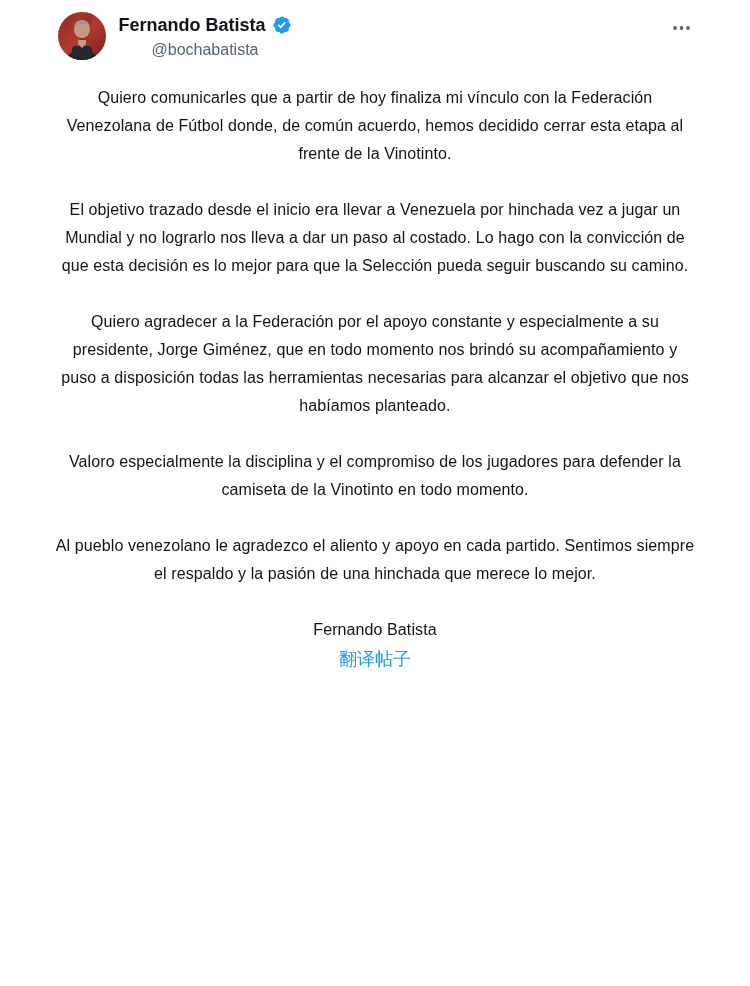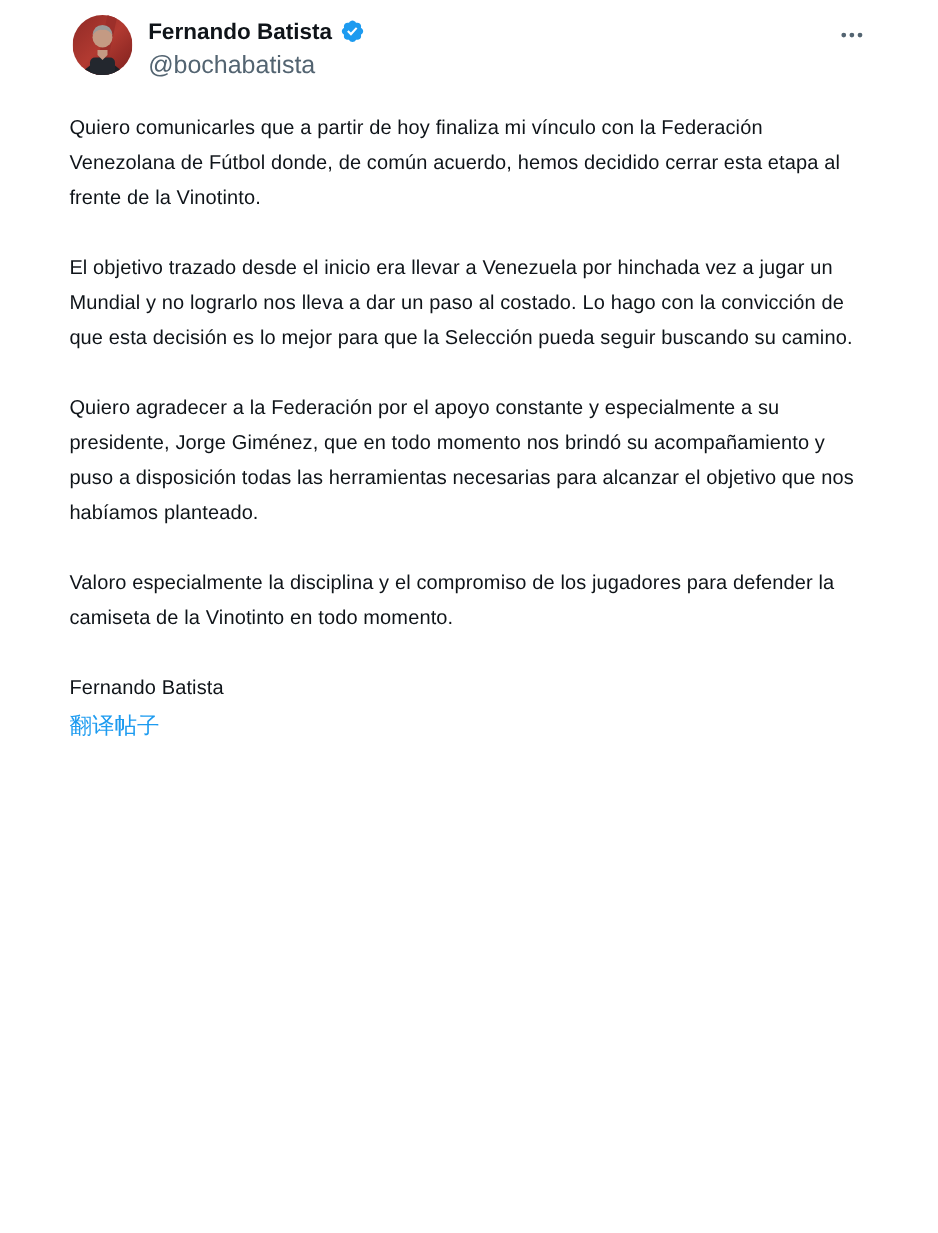--- a/index.html
+++ b/index.html
@@ -7,20 +7,21 @@
     background: #ffffff;
     font-family: "Liberation Sans", "DejaVu Sans", sans-serif;
     color: var(--text, #0f1419);
   }
   .tweet {
     width: 675px;
     min-height: 986px;
     margin: 0 auto;
     background: #ffffff;
     padding: 0 0 6px 0;
+    text-align: center;
   }
   
   .tweet-header {
     display: flex;
     align-items: flex-start;
     padding: 12px 18px 0 20px;
   }
   .avatar-wrap {
     width: 48px;
     height: 48px;
@@ -48,21 +49,21 @@
     color: var(--text, #0f1419);
     cursor: pointer;
   }
   .verified-badge {
     width: 20px;
     height: 20px;
     display: inline-block;
     margin-left: 2px;
   }
   .author-handle {
-    font-size: 20px;
+    font-size: 16px;
     color: var(--secondary, #536471);
     margin-top: 3px;
     cursor: pointer;
   }
   .more-button {
     margin-left: auto;
     margin-top: 8px;
     border: none;
     background: transparent;
     cursor: pointer;
@@ -139,20 +140,21 @@
   <div class="tweet-body">
 
       <p>Quiero comunicarles que a partir de hoy finaliza mi vínculo con la Federación Venezolana de Fútbol donde, de común acuerdo, hemos decidido cerrar esta etapa al frente de la Vinotinto.</p>
 
       <p>El objetivo trazado desde el inicio era llevar a Venezuela por hinchada vez a jugar un Mundial y no lograrlo nos lleva a dar un paso al costado. Lo hago con la convicción de que esta decisión es lo mejor para que la Selección pueda seguir buscando su camino.</p>
 
       <p>Quiero agradecer a la Federación por el apoyo constante y especialmente a su presidente, Jorge Giménez, que en todo momento nos brindó su acompañamiento y puso a disposición todas las herramientas necesarias para alcanzar el objetivo que nos habíamos planteado.</p>
 
       <p>Valoro especialmente la disciplina y el compromiso de los jugadores para defender la camiseta de la Vinotinto en todo momento.</p>
 
+      <p>Al pueblo venezolano le agradezco el aliento y apoyo en cada partido. Sentimos siempre el respaldo y la pasión de una hinchada que merece lo mejor.</p>
 
 
 
       <p>Fernando Batista</p>
     </div>
 
   <a class="translate-link">翻译帖子</a>
 
 </div>
 

